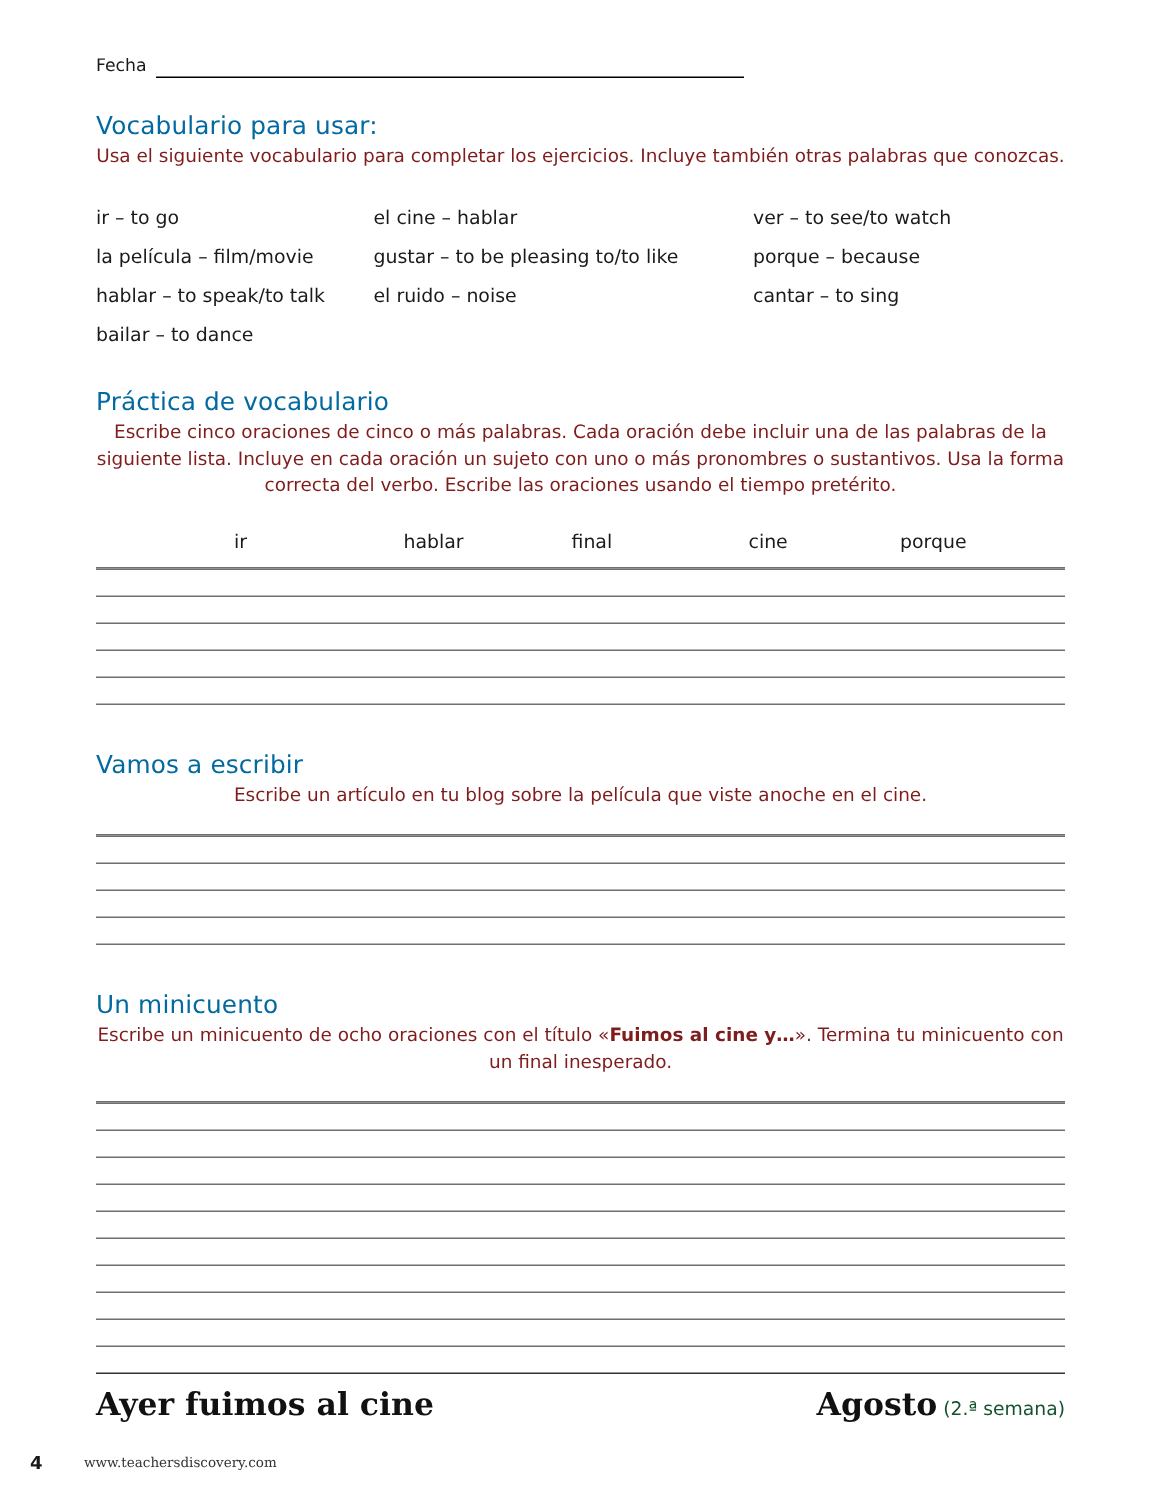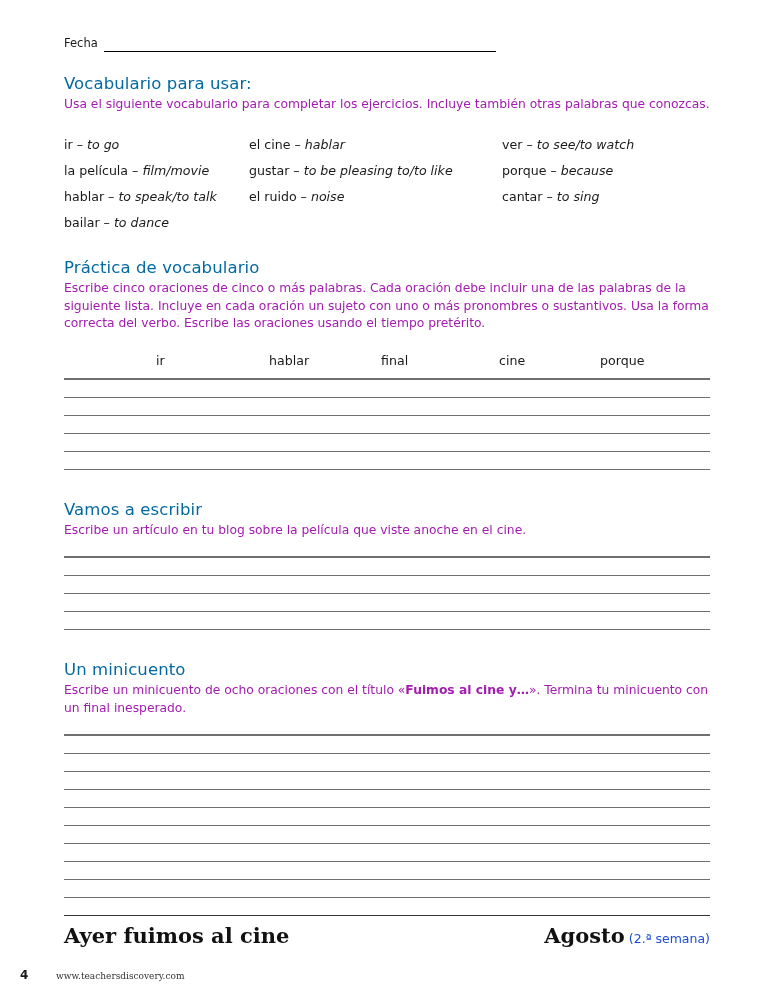--- a/index.html
+++ b/index.html
@@ -55,42 +55,42 @@
     font-weight: normal;
     margin: 0;
     padding: 0;
     color: #0369a1;
     letter-spacing: 0.1px;
   }
   .section-intro {
     font-size: 12.3px;
     line-height: 1.45;
     margin: 3px 0 0 0;
-    color: #a21caf;
+    color: #7f1d1d;
+    text-align: center;
   }
   .section-intro .bold {
     font-weight: bold;
   }
 
   
   .vocab-block {
     margin-top: 22px;
   }
   .vocab-grid {
     display: grid;
     grid-template-columns: 185px 253px 1fr;
     row-gap: 0px;
   }
   .vocab-item {
     font-size: 12.6px;
     line-height: 26px;
     white-space: nowrap;
   }
   .vocab-item .en {
-    font-style: italic;
   }
 
   
   .practica-block {
     margin-top: 22px;
   }
   .word-row {
     display: flex;
     margin-top: 20px;
     padding-left: 92px;
@@ -147,21 +147,21 @@
   .footer-month {
     font-family: "DejaVu Serif", serif;
     font-weight: bold;
     font-size: 21px;
     color: #111;
   }
   .footer-week {
     font-family: "DejaVu Sans", sans-serif;
     font-size: 12.5px;
     font-weight: normal;
-    color: #1d4ed8;
+    color: #14532d;
     margin-left: 4px;
   }
   .page-number {
     position: absolute;
     left: 20px;
     top: 968px;
     font-size: 12px;
     font-weight: bold;
     color: #1a1a1a;
   }

